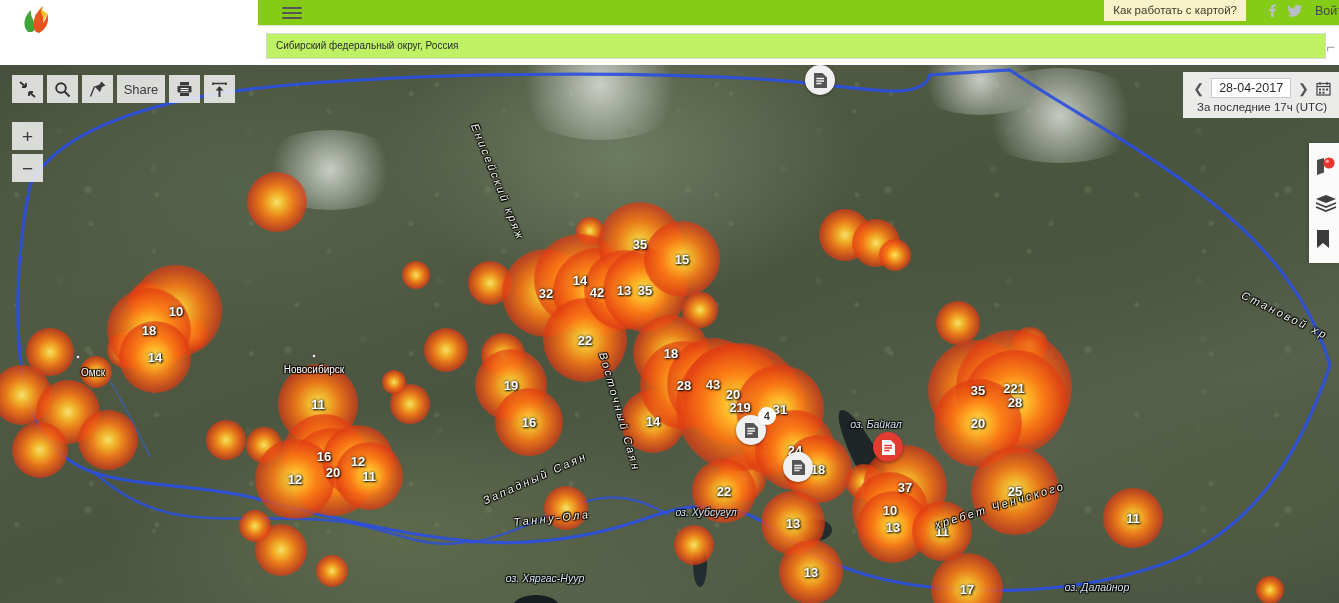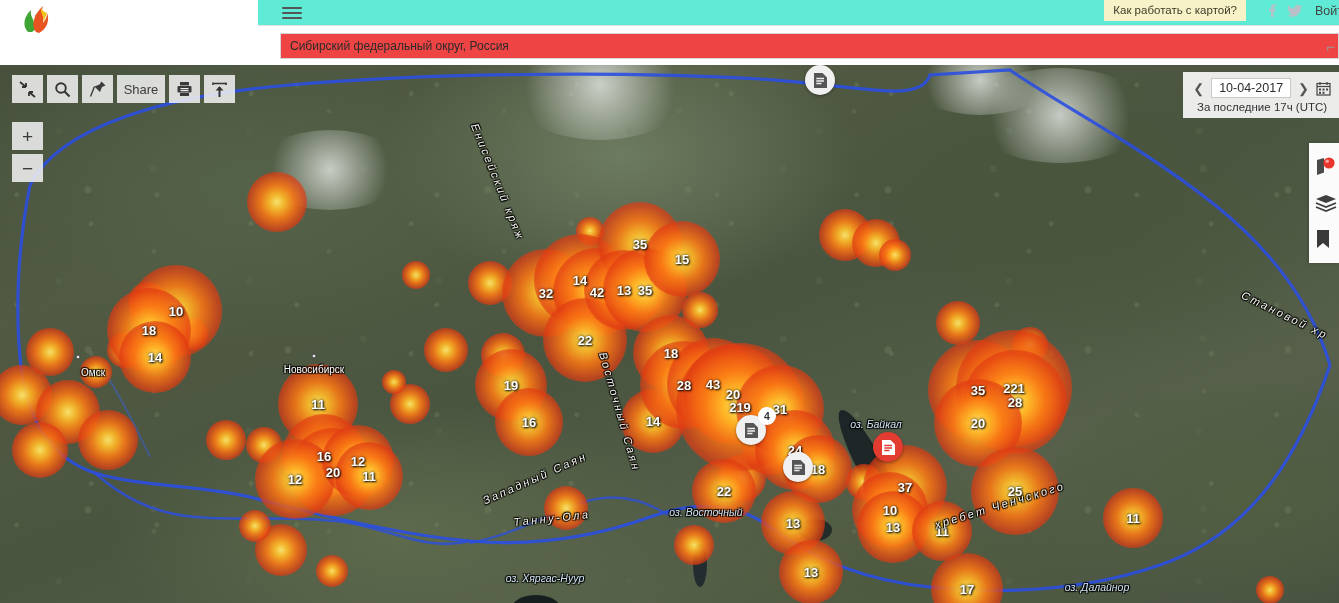--- a/index.html
+++ b/index.html
@@ -22,21 +22,21 @@
   }
   .brand-title {
     font-size: 28px; font-weight: bold; color: #262626;
     letter-spacing: -0.2px; white-space: nowrap;
   }
   .brand-logo { position: relative; width: 36px; height: 30px; }
   .brand-logo svg { display: block; }
 
   .headerstrip {
     position: absolute; left: 258px; top: 0; width: 1081px; height: 26px;
-    background: #5eead4; border-bottom: 1px solid #e2e2e2; text-align: right;
+    background: #84cc16; border-bottom: 1px solid #e2e2e2; text-align: right;
   }
   .burger {
     position: absolute; left: 24px; top: 4px;
     width: 20px; height: 18px; cursor: pointer;
     display: flex; flex-direction: column; justify-content: center; gap: 3px;
   }
   .burger i { display: block; height: 2px; background: #555; border-radius: 1px; }
 
   .help-badge {
     position: absolute; right: 93px; top: 0; height: 21px;
@@ -49,23 +49,23 @@
     position: absolute; right: 0px; top: 4px; font-size: 12.5px;
     color: #444; white-space: nowrap; cursor: pointer; overflow: hidden;
     width: 24px;
   }
 
   .searchrow {
     position: absolute; left: 258px; top: 26px; width: 1081px; height: 39px;
     background: #fff; display: flex; align-items: center;
   }
   .search-input {
-    margin-left: 22px; width: 1060px; height: 26px;
-    border: 1px solid #d7d7d7; background: #ef4444;
-    font-size: 12px; color: #2b2b2b; padding: 0 9px;
+    margin-left: 8px; width: 1060px; height: 26px;
+    border: 1px solid #d7d7d7; background: #bef264;
+    font-size: 10px; color: #2b2b2b; padding: 0 9px;
     font-family: "Liberation Sans", sans-serif; outline: none;
   }
   .search-caret {
     position: absolute; right: 4px; top: 12px; color: #999; font-size: 15px;
   }
 
   
   .map {
     position: absolute; left: 0; top: 65px; width: 1339px; height: 538px;
     overflow: hidden;
@@ -414,21 +414,21 @@
         <div class="fnum" style="left: 1015px; top: 426px;">25</div>
         <div class="fnum" style="left: 1133px; top: 453px;">11</div>
         <div class="fnum" style="left: 967px; top: 524px;">17</div>
       </div>
     <div id="label-layer">
         <div class="mlabel city" style="left: 93px; top: 307px;">Омск</div>
         <div class="citydot" style="left: 78px; top: 292px;"></div>
         <div class="mlabel city" style="left: 314px; top: 304px;">Новосибирск</div>
         <div class="citydot" style="left: 314px; top: 291px;"></div>
         <div class="mlabel water" style="left: 876px; top: 359px;">оз. Байкал</div>
-        <div class="mlabel water" style="left: 706px; top: 447px;">оз. Восточный</div>
+        <div class="mlabel water" style="left: 706px; top: 447px;">оз. Хубсугул</div>
         <div class="mlabel water" style="left: 545px; top: 513px;">оз. Хяргас-Нуур</div>
         <div class="mlabel water" style="left: 1097px; top: 522px;">оз. Далайнор</div>
         <div class="mlabel terrain" style="left: 498px; top: 117px; transform: translate(-50%, -50%) rotate(68deg);">Енисейский кряж</div>
         <div class="mlabel terrain" style="left: 535px; top: 413px; transform: translate(-50%, -50%) rotate(-24deg);">Западный Саян</div>
         <div class="mlabel terrain" style="left: 620px; top: 347px; transform: translate(-50%, -50%) rotate(74deg);">Восточный Саян</div>
         <div class="mlabel terrain" style="left: 552px; top: 453px; transform: translate(-50%, -50%) rotate(-6deg);">Танну-Ола</div>
         <div class="mlabel terrain" style="left: 1285px; top: 250px; transform: translate(-50%, -50%) rotate(26deg);">Становой хр</div>
         <div class="mlabel terrain" style="left: 1000px; top: 440px; transform: translate(-50%, -50%) rotate(-17deg);">хребет Ченчского</div>
       </div>
     <div id="doc-layer">
@@ -498,21 +498,21 @@
     </div>
 
     <div class="zoomctl">
       <div class="zbtn">+</div>
       <div class="zbtn">−</div>
     </div>
 
     <div class="datepanel">
       <div class="daterow">
         <span class="arrow">❮</span>
-        <span class="datebox">10-04-2017</span>
+        <span class="datebox">28-04-2017</span>
         <span class="arrow">❯</span>
         <span class="cal-ico">
           <svg width="15" height="15" viewBox="0 0 15 15">
             <rect x="1" y="2.5" width="13" height="11.5" stroke="#444" stroke-width="1.2" fill="none"></rect>
             <path d="M1 5.5 H14" stroke="#444" stroke-width="1.2"></path>
             <path d="M4 1 V4 M11 1 V4" stroke="#444" stroke-width="1.2"></path>
             <rect x="3" y="7.5" width="2" height="2" fill="#444"></rect>
             <rect x="6.5" y="7.5" width="2" height="2" fill="#444"></rect>
             <rect x="10" y="7.5" width="2" height="2" fill="#444"></rect>
             <rect x="3" y="10.8" width="2" height="2" fill="#444"></rect>

